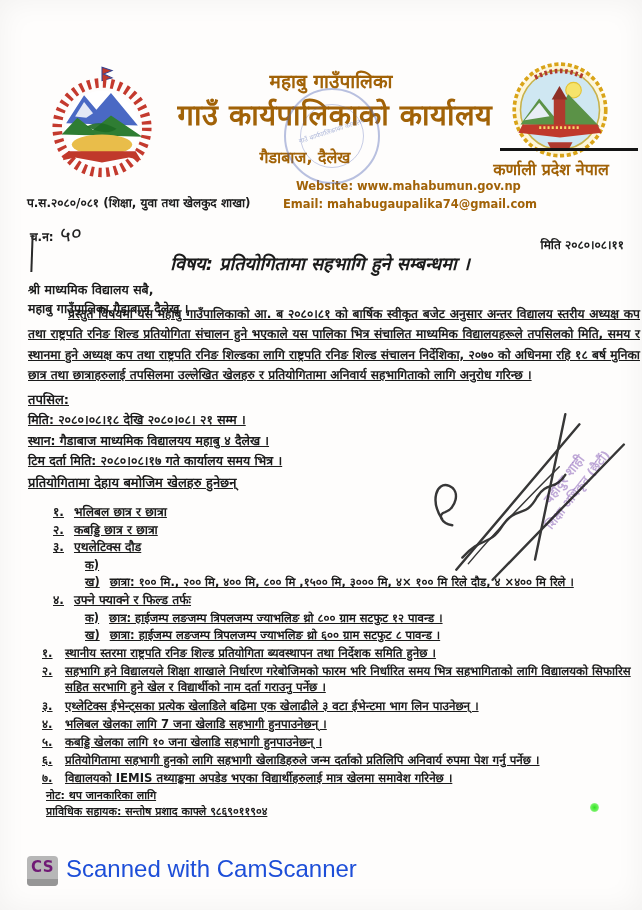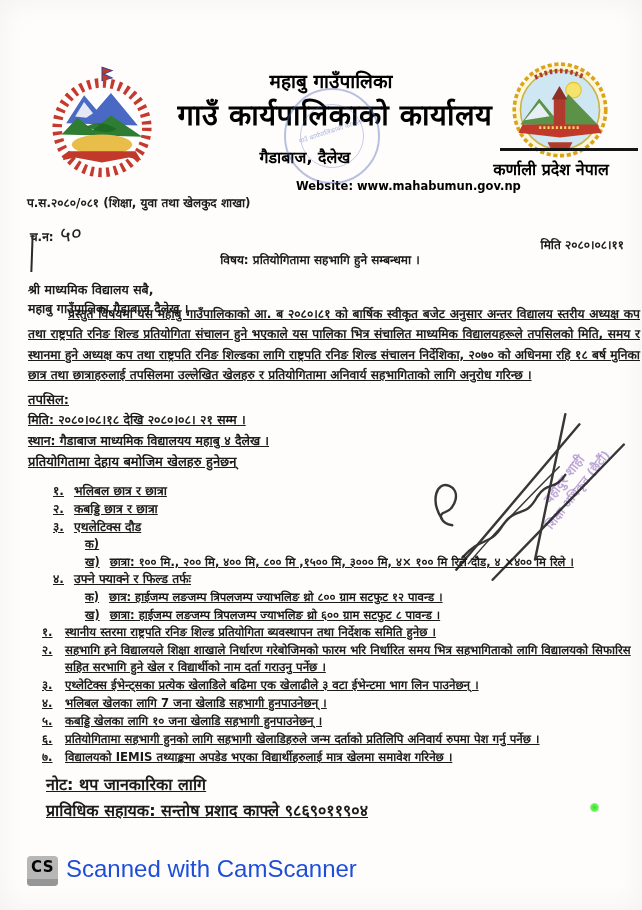--- a/index.html
+++ b/index.html
@@ -4,67 +4,67 @@
 <style>
   html,body{margin:0;padding:0;}
   body{
     width:642px;height:910px;position:relative;overflow:hidden;
     background:#fefdfc;
     font-family:"DejaVu Sans","Liberation Sans",sans-serif;
     color:#1b1b1b;
   }
   .page{position:absolute;inset:0;box-shadow:inset 0 0 30px rgba(0,0,0,0.05);}
   .abs{position:absolute;}
-  .red{color:#000000;}
+  .red{color:#a16207;}
   
   .emblem-left{left:46px;top:64px;width:112px;height:114px;}
   .emblem-right{left:508px;top:60px;width:104px;height:104px;}
   .t-muni{left:156px;top:68px;width:350px;text-align:center;font-size:19px;font-weight:700;}
   .t-office{left:110px;top:94px;width:450px;text-align:center;font-size:29px;font-weight:700;letter-spacing:0.5px;}
   .t-addr{left:200px;top:146px;width:210px;text-align:center;font-size:16px;font-weight:700;}
   .rule-black{left:500px;top:148px;width:138px;height:3px;background:#141414;}
   .t-prov{left:462px;top:158px;width:178px;text-align:center;font-size:16px;font-weight:700;}
   .t-web{left:296px;top:179px;font-size:11.5px;font-weight:700;}
   .t-email{left:283px;top:197px;font-size:11.5px;font-weight:700;}
   .t-ref{left:27px;top:194px;font-size:12px;font-weight:600;}
   .t-chn{left:30px;top:219px;font-size:12px;font-weight:600;}
   .hand{display:inline-block;font-size:21px;font-weight:400;transform:rotate(-6deg) skewX(-8deg);margin-left:6px;color:#242424;}
   .penmark{left:31px;top:235px;width:2px;height:37px;background:#2a2a2a;transform:rotate(2deg);}
   .t-date{right:18px;top:236px;font-size:12px;font-weight:600;}
-  .t-subj{left:100px;top:251px;width:440px;text-align:center;font-size:12px;font-weight:700;}
+  .t-subj{left:100px;top:251px;width:440px;text-align:center;font-size:18px;font-weight:700;font-style:italic;}
   .t-addr1{left:28px;top:281px;font-size:12.5px;font-weight:600;}
   .t-addr2{left:28px;top:300px;font-size:12.5px;font-weight:600;}
   
   .stamp-round{left:284px;top:88px;width:96px;height:96px;pointer-events:none;z-index:5;}
   .stamp-round .c1{position:absolute;inset:0;border:2px solid rgba(80,100,180,0.40);border-radius:50%;}
   .stamp-round .c2{position:absolute;inset:16px;border:1.5px solid rgba(80,100,180,0.32);border-radius:50%;}
   .stamp-round .stxt{position:absolute;left:8px;top:40px;width:80px;font-size:6.5px;color:rgba(70,95,175,0.45);transform:rotate(-18deg);text-align:center;line-height:1.2;}
   
   .content{left:28px;top:304px;width:612px;text-decoration:underline;}
   .bodyp{margin:0 0 5px 0;font-size:12.2px;font-weight:600;line-height:20.3px;text-align:justify;text-indent:40px;}
   .uhead{font-weight:700;text-decoration:underline;font-size:13px;line-height:20px;}
   .tline{font-size:12.4px;font-weight:600;line-height:20.6px;}
   .gamehead{margin-top:1px;margin-bottom:11px;}
   .li{display:flex;gap:10px;line-height:17.6px;font-size:12.2px;font-weight:600;}
   .li .mk{flex:0 0 auto;}
   .lvl1{padding-left:25px;}
   .lvl2{padding-left:57px;font-size:11.5px;white-space:nowrap;}
   .ruleshead{padding-left:18px;margin-top:4px;margin-bottom:3px;}
   .rli{display:flex;gap:7px;padding-left:14px;line-height:16.6px;font-size:11.7px;font-weight:600;margin-bottom:1.5px;}
   .rli .mk{flex:0 0 16px;}
-  .notes{padding-left:18px;font-size:16px;font-weight:700;line-height:15.5px;margin-top:11px;}
+  .notes{padding-left:18px;font-size:11px;font-weight:700;line-height:15.5px;margin-top:1px;}
   
   .sig{left:426px;top:406px;width:214px;height:182px;z-index:6;}
   .inkstamp{left:498px;top:548px;width:190px;transform:rotate(-52deg);transform-origin:0 0;z-index:4;color:rgba(140,100,185,0.55);font-weight:700;text-align:center;}
   .inkstamp .l1{font-size:13px;}
   .inkstamp .l2{font-size:12px;}
   .green-dot{left:590px;top:803px;width:9px;height:9px;border-radius:50%;background:radial-gradient(circle,#2fe51f 0%,#6ff05f 55%,rgba(180,255,170,0) 100%);}
   
   .cs-badge{left:27px;top:856px;width:31px;height:30px;background:#b7b7b7;border-radius:4px;overflow:hidden;}
-  .cs-badge .cs-txt{position:absolute;left:0;top:2px;width:100%;text-align:center;color:#000000;font-size:15px;font-weight:700;letter-spacing:0.5px;}
+  .cs-badge .cs-txt{position:absolute;left:0;top:2px;width:100%;text-align:center;color:#701a75;font-size:15px;font-weight:700;letter-spacing:0.5px;}
   .cs-badge .cs-bar{position:absolute;left:0;bottom:0;width:100%;height:7px;background:#969696;}
   .cs-text{left:66px;top:855px;font-size:24px;color:#1d4ed8;font-weight:400;font-family:"Liberation Sans","DejaVu Sans",sans-serif;}
 </style>
 </head>
 <body>
 
 <div class="page">
 
   <div class="abs emblem-left">
     <svg width="112" height="114" viewBox="0 0 100 100">
@@ -95,20 +95,21 @@
       <path d="M38 79 L62 79 L58 87 L42 87 Z" fill="#b03a2e"></path>
     </svg>
   </div>
 
   <div class="abs t-muni red">महाबु गाउँपालिका</div>
   <div class="abs t-office red">गाउँ कार्यपालिकाको कार्यालय</div>
   <div class="abs t-addr red">गैडाबाज, दैलेख</div>
   <div class="abs rule-black"></div>
   <div class="abs t-prov red">कर्णाली प्रदेश नेपाल</div>
   <div class="abs t-web red">Website: www.mahabumun.gov.np</div>
+  <div class="abs t-email red">Email: mahabugaupalika74@gmail.com</div>
 
   <div class="abs stamp-round">
     <div class="c1"></div>
       <div class="c2"></div>
     <div class="stxt">गाउँ कार्यपालिकाको कार्यालय</div>
   </div>
 
   <div class="abs t-ref">प.स.२०८०/०८१ (शिक्षा, युवा तथा खेलकुद शाखा)</div>
   <div class="abs t-chn">
     <span>च.न:</span><span class="hand">५०</span>
@@ -119,20 +120,21 @@
   <div class="abs t-subj">विषय:  प्रतियोगितामा सहभागि हुने  सम्बन्धमा ।</div>
   <div class="abs t-addr1">श्री माध्यमिक विद्यालय सबै,</div>
   <div class="abs t-addr2">महाबु गाउँपालिका  गैडाबाज दैलेख ।</div>
 
   <div class="abs content">
     <p class="bodyp">प्रस्तुत विषयमा यस महाबु गाउँपालिकाको आ. ब २०८०।८१ को बार्षिक स्वीकृत बजेट अनुसार  अन्तर विद्यालय स्तरीय अध्यक्ष कप तथा राष्ट्रपति रनिङ शिल्ड  प्रतियोगिता संचालन हुने भएकाले यस पालिका भित्र संचालित माध्यमिक विद्यालयहरूले तपसिलको मिति, समय र स्थानमा हुने अध्यक्ष कप तथा राष्ट्रपति रनिङ शिल्डका लागि राष्ट्रपति रनिङ शिल्ड संचालन निर्देशिका, २०७० को अधिनमा रहि १८ बर्ष मुनिका छात्र तथा छात्राहरुलाई तपसिलमा उल्लेखित खेलहरु र प्रतियोगितामा अनिवार्य सहभागिताको  लागि अनुरोध गरिन्छ ।</p>
 
     <div class="uhead">तपसिल:</div>
     <div class="tline">मिति: २०८०।०८।१८ देखि २०८०।०८। २१ सम्म ।</div>
     <div class="tline">स्थान: गैडाबाज माध्यमिक विद्यालयय महाबु ४ दैलेख ।</div>
+    <div class="tline">टिम दर्ता मिति:  २०८०।०८।१७ गते  कार्यालय समय भित्र ।</div>
 
     <div class="uhead gamehead">प्रतियोगितामा देहाय बमोजिम खेलहरु हुनेछन्</div>
     <div class="li lvl1">
         <span class="mk">१.</span>
         <span>भलिबल छात्र र छात्रा</span>
       </div>
     <div class="li lvl1">
         <span class="mk">२.</span>
         <span>कबड्डि छात्र र छात्रा</span>
       </div>

